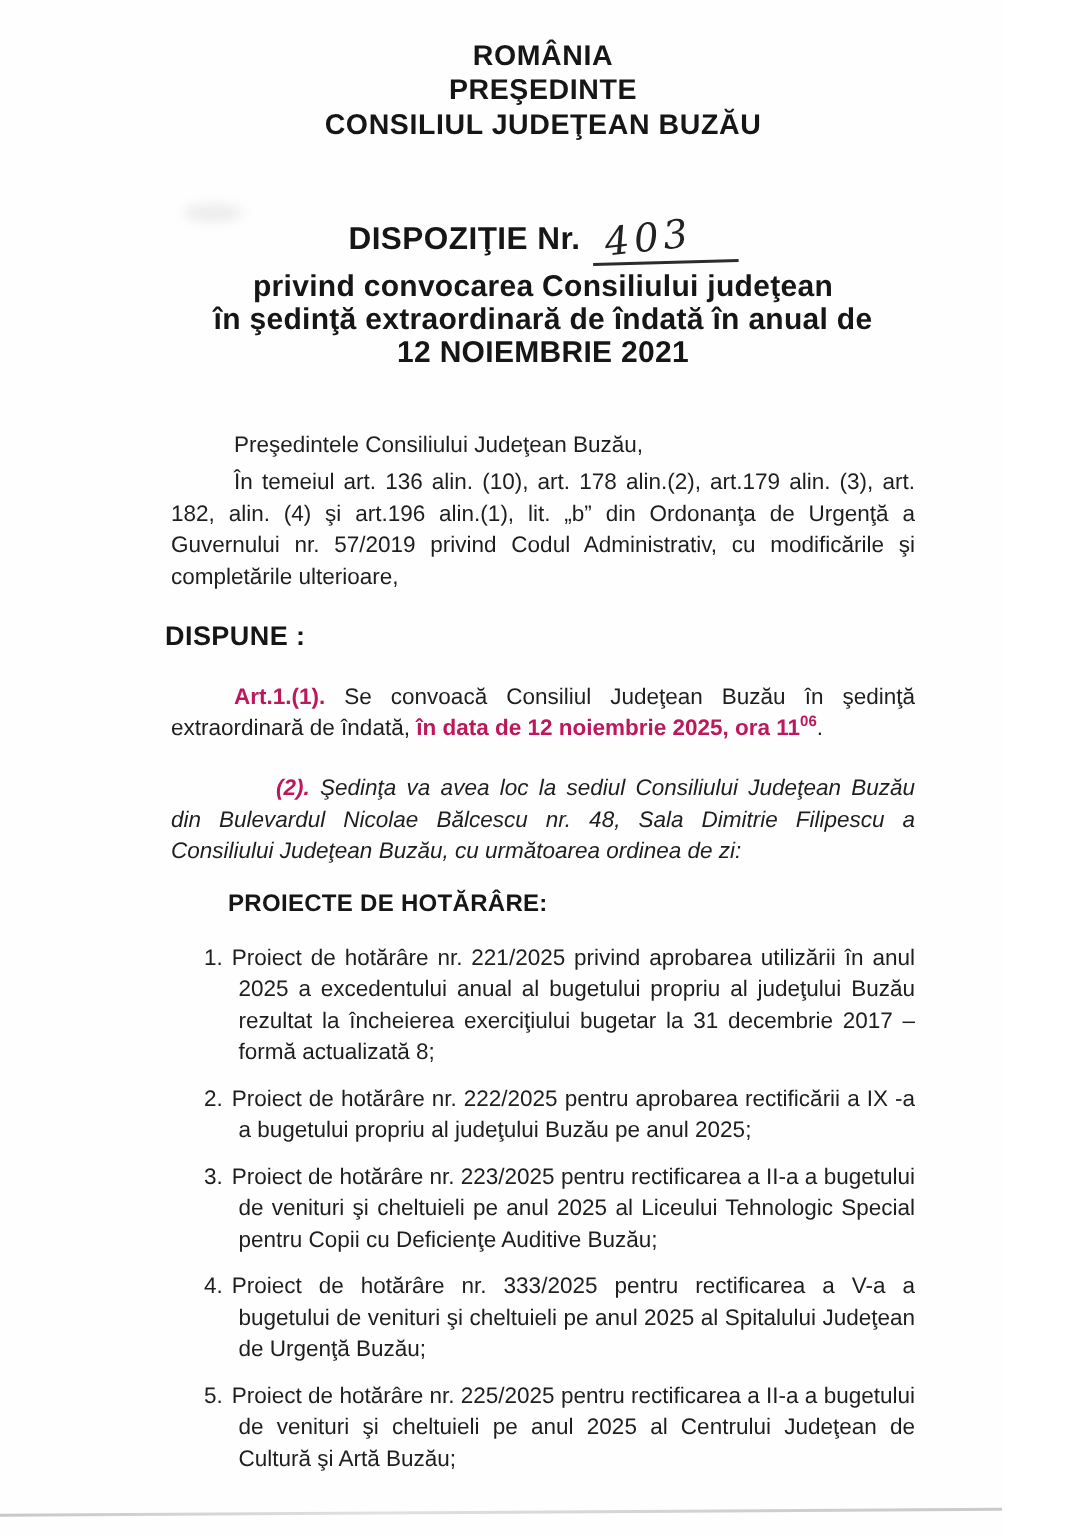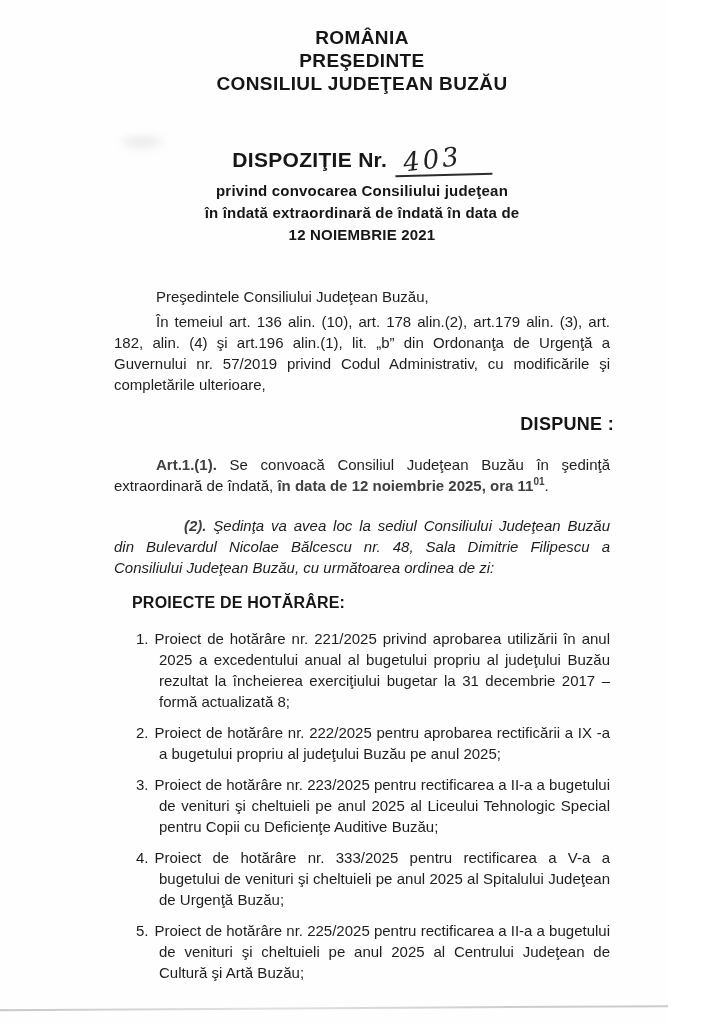--- a/index.html
+++ b/index.html
@@ -47,49 +47,49 @@
     display: inline-block;
     font-family: "DejaVu Serif", serif;
     font-style: italic;
     font-weight: 500;
     font-size: 26px;
     letter-spacing: 3px;
     color: #222;
     transform: rotate(-5deg) translateY(1px);
   }
   .subtitle {
-    font-size: 15px;
+    font-size: 20px;
     line-height: 22px;
     letter-spacing: 0.2px;
   }
   
   .body-text { margin-top: 40px; font-size: 15px; line-height: 21px; }
   p { margin: 4px; }
   .jz { text-align: justify; }
   .ind-1 { text-indent: 42px; }
   .ind-2 { text-indent: 70px; font-style: italic; }
   .dispune {
-    text-align: right;
+    text-align: left;
     font-weight: bold;
     font-size: 18px;
     letter-spacing: 0.3px;
     color: #161616;
     margin-top: 19px;
     margin-bottom: 19px;
   }
   .art1 { margin-bottom: 19px; }
   .art2 { margin-bottom: 14px; }
-  b, strong { color: #404040; }
+  b, strong { color: #be185d; }
   sup { font-size: 10px; vertical-align: super; line-height: 0; }
   .agenda-heading {
     font-weight: bold;
     font-size: 16px;
     letter-spacing: 0.2px;
     color: #161616;
-    margin-left: 22px;
+    margin-left: 42px;
     margin-top: 0;
     margin-bottom: 15px;
   }
   .agenda-list { margin: 0; }
   .agenda-item {
     padding-left: 45px;
     text-indent: -23px;
     text-align: justify;
     margin-bottom: 10px;
   }
@@ -128,32 +128,32 @@
     <div>CONSILIUL JUDEŢEAN BUZĂU</div>
   </div>
 
   <div class="smudge"></div>
 
   <div class="title-block">
     <div class="title-line">
       <span>DISPOZIŢIE Nr.</span><span class="title-number-wrap"><span class="handwritten">403</span></span>
     </div>
     <div class="subtitle">privind convocarea Consiliului judeţean</div>
-    <div class="subtitle">în îndată extraordinară de îndată în data de</div>
+    <div class="subtitle">în şedinţă extraordinară de îndată în anual de</div>
     <div class="subtitle">12 NOIEMBRIE 2021</div>
   </div>
 
   <div class="body-text">
 
     <p class="ind-1">Preşedintele Consiliului Judeţean Buzău,</p>
     <p class="ind-1 jz">În temeiul art. 136 alin. (10), art. 178 alin.(2), art.179 alin. (3), art. 182, alin. (4) şi art.196 alin.(1), lit. „b” din Ordonanţa de Urgenţă a Guvernului nr. 57/2019 privind Codul Administrativ, cu modificările şi completările ulterioare,</p>
 
     <div class="dispune">DISPUNE :</div>
 
-    <p class="ind-1 jz art1"><strong>Art.1.(1).</strong><span> Se convoacă Consiliul Judeţean Buzău în şedinţă extraordinară de îndată, </span><strong><span>în data de 12 noiembrie 2025, ora 11</span><sup>01</sup></strong><span>.</span></p>
+    <p class="ind-1 jz art1"><strong>Art.1.(1).</strong><span> Se convoacă Consiliul Judeţean Buzău în şedinţă extraordinară de îndată, </span><strong><span>în data de 12 noiembrie 2025, ora 11</span><sup>06</sup></strong><span>.</span></p>
 
     <p class="ind-2 jz art2"><strong>(2).</strong><span> Şedinţa va avea loc la sediul Consiliului Judeţean Buzău din Bulevardul Nicolae Bălcescu nr. 48, Sala Dimitrie Filipescu a Consiliului Judeţean Buzău, cu următoarea ordinea de zi:</span></p>
 
     <div class="agenda-heading">PROIECTE DE HOTĂRÂRE:</div>
 
     <div class="agenda-list">
       <p class="agenda-item"><span class="agenda-num">1.</span><span>Proiect de hotărâre nr. 221/2025 privind aprobarea utilizării în anul 2025 a excedentului anual al bugetului propriu al judeţului Buzău rezultat la încheierea exerciţiului bugetar la 31 decembrie 2017 – formă actualizată 8;</span></p>
       <p class="agenda-item"><span class="agenda-num">2.</span><span>Proiect de hotărâre nr. 222/2025 pentru aprobarea rectificării a IX -a a bugetului propriu al judeţului Buzău pe anul 2025;</span></p>
       <p class="agenda-item"><span class="agenda-num">3.</span><span>Proiect de hotărâre nr. 223/2025 pentru rectificarea a II-a a bugetului de venituri şi cheltuieli pe anul 2025 al Liceului Tehnologic Special pentru Copii cu Deficienţe Auditive Buzău;</span></p>
       <p class="agenda-item"><span class="agenda-num">4.</span><span>Proiect de hotărâre nr. 333/2025 pentru rectificarea a V-a a bugetului de venituri şi cheltuieli pe anul 2025 al Spitalului Judeţean de Urgenţă Buzău;</span></p>

